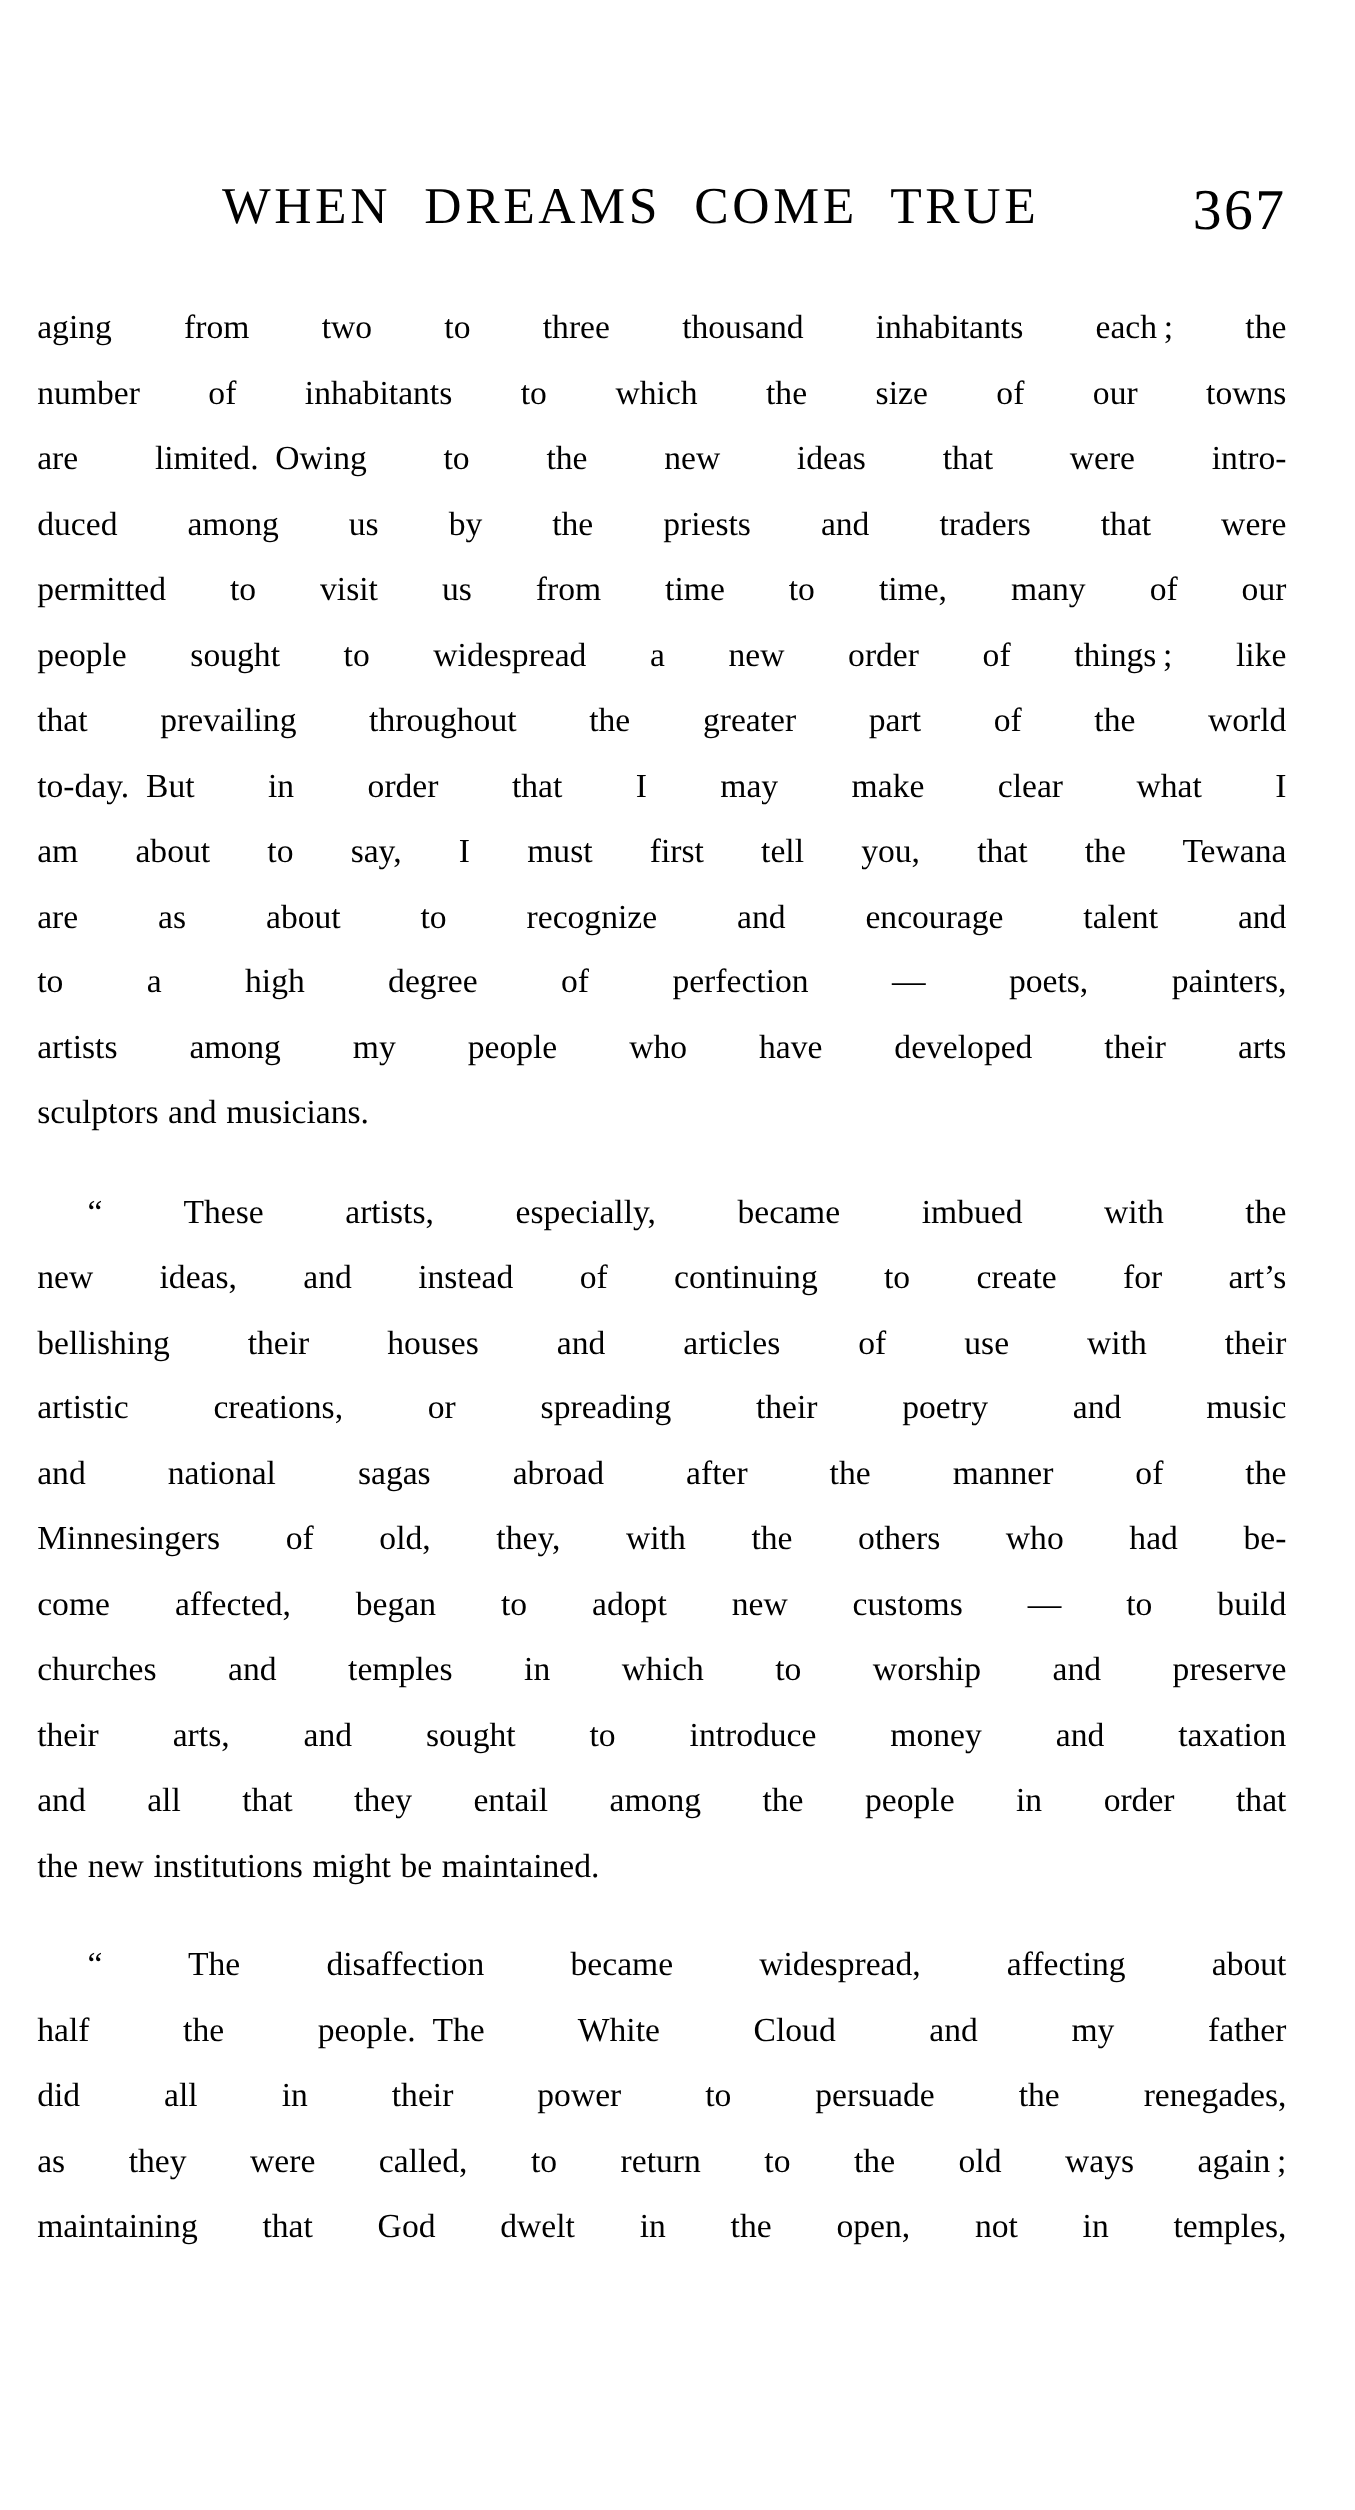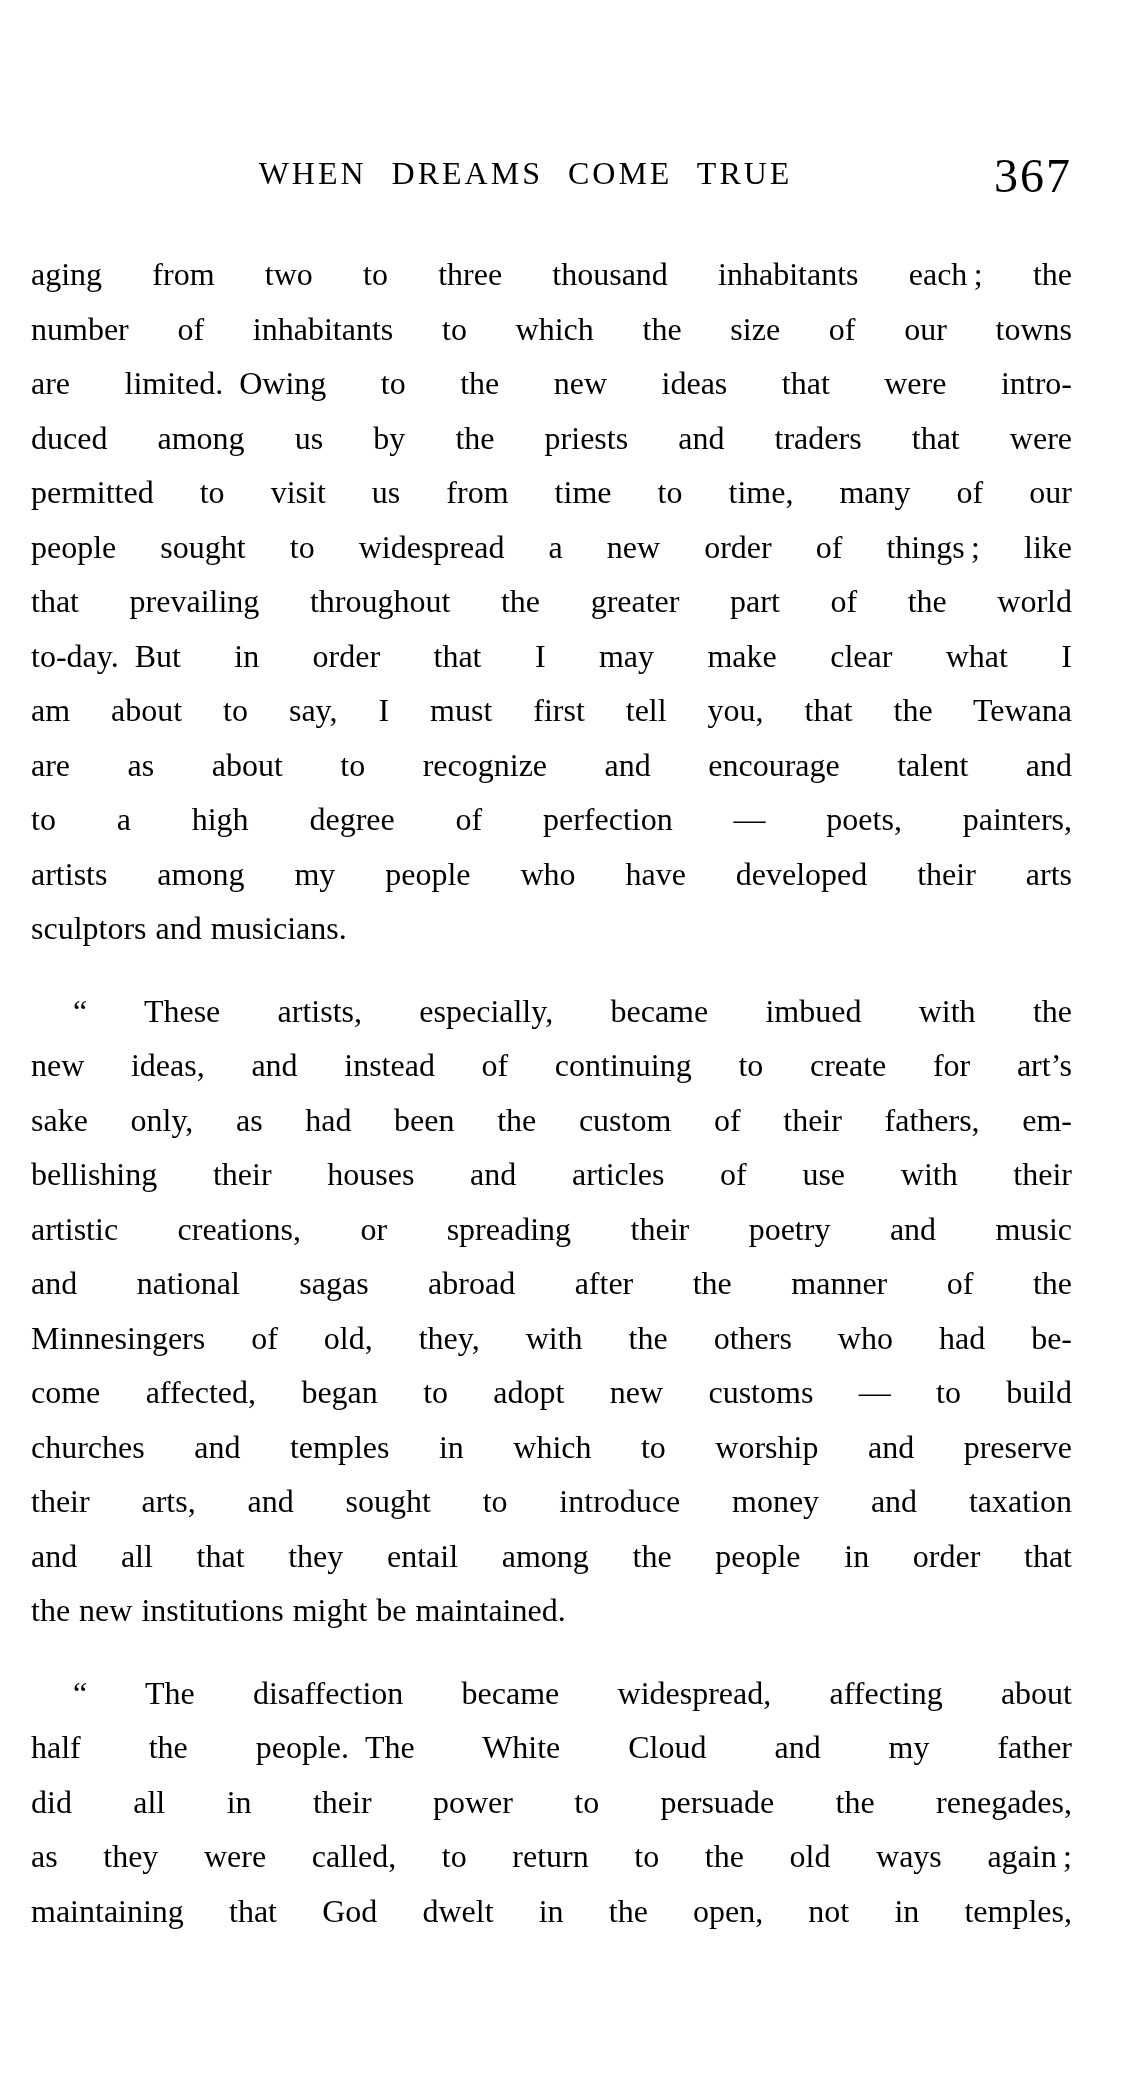--- a/index.html
+++ b/index.html
@@ -23,42 +23,42 @@
     left: 31px;
     width: 1041px;
     height: 48px;
     line-height: 48px;
   }
   .head-title {
     display: block;
     position: relative;
     left: -26px;
     text-align: center;
-    font-size: 32px;
+    font-size: 43px;
     letter-spacing: 3px;
     word-spacing: 14px;
     white-space: nowrap;
   }
   .page-num {
     position: absolute;
     right: 0;
     top: 3px;
     font-size: 48px;
     letter-spacing: 2px;
     line-height: 48px;
   }
   
   .body-text {
     position: absolute;
     top: 247px;
     left: 31px;
     width: 1041px;
   }
   .line {
-    font-size: 32px;
+    font-size: 28px;
     line-height: 54.5px;
     height: 54.5px;
     overflow: hidden;
     word-spacing: 1px;
     text-align: justify;
     text-align-last: justify;
     font-family: Liberation Serif, serif;
     -moz-text-align-last: justify;
   }
   .line.short {
@@ -89,21 +89,20 @@
     <div class="line">people sought to widespread a new order of things ; like</div>
     <div class="line">that prevailing throughout the greater part of the world</div>
     <div class="line">to-day. But in order that I may make clear what I</div>
     <div class="line">am about to say, I must first tell you, that the Tewana</div>
     <div class="line">are as about to recognize and encourage talent and</div>
     <div class="line">to a high degree of perfection — poets, painters,</div>
     <div class="line">artists among my people who have developed their arts</div>
     <div class="line short">sculptors and musicians.</div>
     <div class="line indent">“ These artists, especially, became imbued with the</div>
     <div class="line">new ideas, and instead of continuing to create for art’s</div>
-    <div class="line">sake only, as had been the custom of their fathers, em-</div>
     <div class="line">bellishing their houses and articles of use with their</div>
     <div class="line">artistic creations, or spreading their poetry and music</div>
     <div class="line">and national sagas abroad after the manner of the</div>
     <div class="line">Minnesingers of old, they, with the others who had be-</div>
     <div class="line">come affected, began to adopt new customs — to build</div>
     <div class="line">churches and temples in which to worship and preserve</div>
     <div class="line">their arts, and sought to introduce money and taxation</div>
     <div class="line">and all that they entail among the people in order that</div>
     <div class="line short">the new institutions might be maintained.</div>
     <div class="line indent">“ The disaffection became widespread, affecting about</div>

